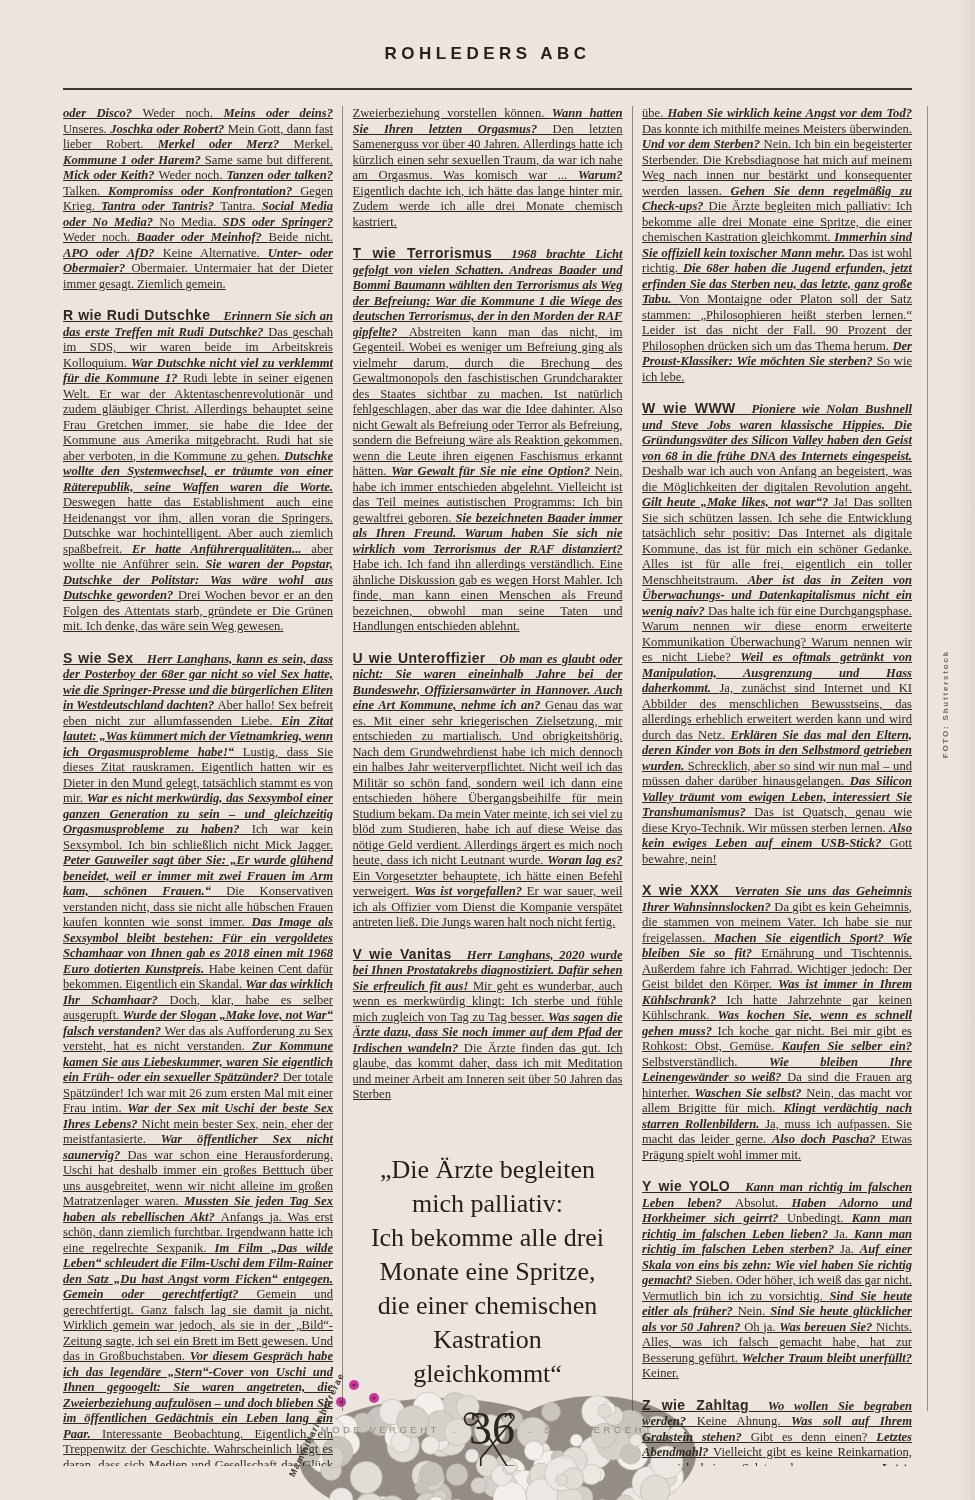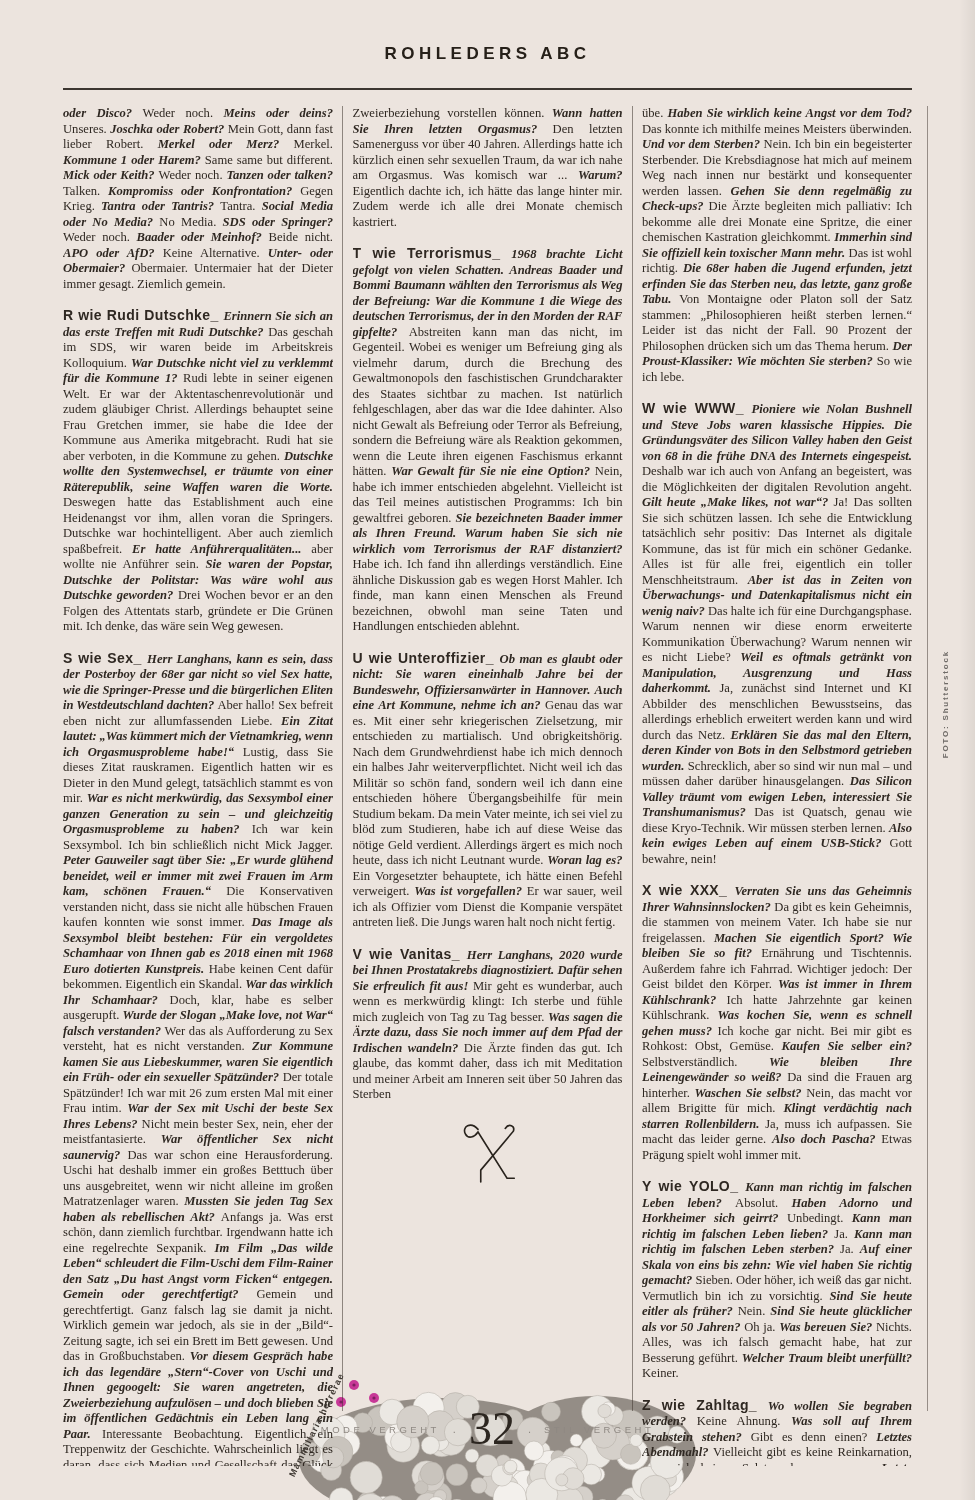--- a/index.html
+++ b/index.html
@@ -15,21 +15,21 @@
   .masthead h1{margin:44px 0 0;font-family:"Liberation Sans",sans-serif;
     font-size:17px;letter-spacing:4.5px;font-weight:bold;color:#262019;}
   .header-rule{position:absolute;top:88px;left:63px;right:63px;height:1.5px;background:#3c3630;}
   .right-rule{position:absolute;left:927px;top:106px;width:1px;height:1305px;background:rgba(63,54,48,.5);}
   
   .columns{position:absolute;top:106px;left:63px;width:849px;height:1360px;
     display:flex;justify-content:space-between;z-index:3;}
   .col{width:270px;overflow:hidden;}
   .vrule{width:1px;background:rgba(63,54,48,.55);height:1305px;}
   .block{margin:0;text-align:justify;font-size:12.6px;line-height:15.5px;
-    hyphens:auto;-webkit-hyphens:auto;word-spacing:-0.2px;}
+    hyphens:auto;-webkit-hyphens:auto;word-spacing:-0.2px;text-decoration:underline;}
   .block + .block{margin-top:16px;}
   .run-a{font-style:normal;font-weight:normal;}
   .run-q{font-weight:bold;font-style:italic;}
   .run-h{font-family:"Liberation Sans",sans-serif;font-weight:bold;font-style:normal;
     font-size:14px;letter-spacing:.4px;}
   
   .pullquote{margin:50px 0 0;padding:0;text-align:center;color:#241e18;}
   .pq-line{font-size:26px;line-height:34px;white-space:nowrap;}
   .monogram{margin:16px auto 0;width:58px;height:66px;display:block;}
   
@@ -67,20 +67,29 @@
         <p class="block"><span class="run-h">S wie Sex_ </span><span class="run-q">Herr Langhans, kann es sein, dass der Posterboy der 68er gar nicht so viel Sex hatte, wie die Springer-Presse und die bürgerlichen Eliten in Westdeutschland dachten? </span><span class="run-a">Aber hallo! Sex befreit eben nicht zur allumfassenden Liebe. </span><span class="run-q">Ein Zitat lautet: „Was kümmert mich der Vietnamkrieg, wenn ich Orgasmusprobleme habe!“ </span><span class="run-a">Lustig, dass Sie dieses Zitat rauskramen. Eigentlich hatten wir es Dieter in den Mund gelegt, tatsächlich stammt es von mir. </span><span class="run-q">War es nicht merkwürdig, das Sexsymbol einer ganzen Generation zu sein – und gleichzeitig Orgasmusprobleme zu haben? </span><span class="run-a">Ich war kein Sexsymbol. Ich bin schließlich nicht Mick Jagger. </span><span class="run-q">Peter Gauweiler sagt über Sie: „Er wurde glühend beneidet, weil er immer mit zwei Frauen im Arm kam, schönen Frauen.“ </span><span class="run-a">Die Konservativen verstanden nicht, dass sie nicht alle hübschen Frauen kaufen konnten wie sonst immer. </span><span class="run-q">Das Image als Sexsymbol bleibt bestehen: Für ein vergoldetes Schamhaar von Ihnen gab es 2018 einen mit 1968 Euro dotierten Kunstpreis. </span><span class="run-a">Habe keinen Cent dafür bekommen. Eigentlich ein Skandal. </span><span class="run-q">War das wirklich Ihr Schamhaar? </span><span class="run-a">Doch, klar, habe es selber ausgerupft. </span><span class="run-q">Wurde der Slogan „Make love, not War“ falsch verstanden? </span><span class="run-a">Wer das als Aufforderung zu Sex versteht, hat es nicht verstanden. </span><span class="run-q">Zur Kommune kamen Sie aus Liebeskummer, waren Sie eigentlich ein Früh- oder ein sexueller Spätzünder? </span><span class="run-a">Der totale Spätzünder! Ich war mit 26 zum ersten Mal mit einer Frau intim. </span><span class="run-q">War der Sex mit Uschi der beste Sex Ihres Lebens? </span><span class="run-a">Nicht mein bester Sex, nein, eher der meistfantasierte. </span><span class="run-q">War öffentlicher Sex nicht saunervig? </span><span class="run-a">Das war schon eine Herausforderung. Uschi hat deshalb immer ein großes Betttuch über uns ausgebreitet, wenn wir nicht alleine im großen Matratzenlager waren. </span><span class="run-q">Mussten Sie jeden Tag Sex haben als rebellischen Akt? </span><span class="run-a">Anfangs ja. Was erst schön, dann ziemlich furchtbar. Irgendwann hatte ich eine regelrechte Sexpanik. </span><span class="run-q">Im Film „Das wilde Leben“ schleudert die Film-Uschi dem Film-Rainer den Satz „Du hast Angst vorm Ficken“ entgegen. Gemein oder gerechtfertigt? </span><span class="run-a">Gemein und gerechtfertigt. Ganz falsch lag sie damit ja nicht. Wirklich gemein war jedoch, als sie in der „Bild“-Zeitung sagte, ich sei ein Brett im Bett gewesen. Und das in Großbuchstaben. </span><span class="run-q">Vor diesem Gespräch habe ich das legendäre „Stern“-Cover von Uschi und Ihnen gegoogelt: Sie waren angetreten, die Zweierbeziehung aufzulösen – und doch blieben Sie im öffentlichen Gedächtnis ein Leben lang ein Paar. </span><span class="run-a">Interessante Beobachtung. Eigentlich ein Treppenwitz der Geschichte. Wahrscheinlich liegt es daran, dass sich Medien und Gesellschaft das Glück nur als</span></p>
       </section>
     <div class="vrule"></div>
     <section class="col">
       <div>
           <p class="block"><span class="run-a">Zweierbeziehung vorstellen können. </span><span class="run-q">Wann hatten Sie Ihren letzten Orgasmus? </span><span class="run-a">Den letzten Samenerguss vor über 40 Jahren. Allerdings hatte ich kürzlich einen sehr sexuellen Traum, da war ich nahe am Orgasmus. Was komisch war ... </span><span class="run-q">Warum? </span><span class="run-a">Eigentlich dachte ich, ich hätte das lange hinter mir. Zudem werde ich alle drei Monate chemisch kastriert.</span></p>
           <p class="block"><span class="run-h">T wie Terrorismus_ </span><span class="run-q">1968 brachte Licht gefolgt von vielen Schatten. Andreas Baader und Bommi Baumann wählten den Terrorismus als Weg der Befreiung: War die Kommune 1 die Wiege des deutschen Terrorismus, der in den Morden der RAF gipfelte? </span><span class="run-a">Abstreiten kann man das nicht, im Gegenteil. Wobei es weniger um Befreiung ging als vielmehr darum, durch die Brechung des Gewaltmonopols den faschistischen Grundcharakter des Staates sichtbar zu machen. Ist natürlich fehlgeschlagen, aber das war die Idee dahinter. Also nicht Gewalt als Befreiung oder Terror als Befreiung, sondern die Befreiung wäre als Reaktion gekommen, wenn die Leute ihren eigenen Faschismus erkannt hätten. </span><span class="run-q">War Gewalt für Sie nie eine Option? </span><span class="run-a">Nein, habe ich immer entschieden abgelehnt. Vielleicht ist das Teil meines autistischen Programms: Ich bin gewaltfrei geboren. </span><span class="run-q">Sie bezeichneten Baader immer als Ihren Freund. Warum haben Sie sich nie wirklich vom Terrorismus der RAF distanziert? </span><span class="run-a">Habe ich. Ich fand ihn allerdings verständlich. Eine ähnliche Diskussion gab es wegen Horst Mahler. Ich finde, man kann einen Menschen als Freund bezeichnen, obwohl man seine Taten und Handlungen entschieden ablehnt.</span></p>
           <p class="block"><span class="run-h">U wie Unteroffizier_ </span><span class="run-q">Ob man es glaubt oder nicht: Sie waren eineinhalb Jahre bei der Bundeswehr, Offiziersanwärter in Hannover. Auch eine Art Kommune, nehme ich an? </span><span class="run-a">Genau das war es. Mit einer sehr kriegerischen Zielsetzung, mir entschieden zu martialisch. Und obrigkeitshörig. Nach dem Grundwehrdienst habe ich mich dennoch ein halbes Jahr weiterverpflichtet. Nicht weil ich das Militär so schön fand, sondern weil ich dann eine entschieden höhere Übergangsbeihilfe für mein Studium bekam. Da mein Vater meinte, ich sei viel zu blöd zum Studieren, habe ich auf diese Weise das nötige Geld verdient. Allerdings ärgert es mich noch heute, dass ich nicht Leutnant wurde. </span><span class="run-q">Woran lag es? </span><span class="run-a">Ein Vorgesetzter behauptete, ich hätte einen Befehl verweigert. </span><span class="run-q">Was ist vorgefallen? </span><span class="run-a">Er war sauer, weil ich als Offizier vom Dienst die Kompanie verspätet antreten ließ. Die Jungs waren halt noch nicht fertig.</span></p>
           <p class="block"><span class="run-h">V wie Vanitas_ </span><span class="run-q">Herr Langhans, 2020 wurde bei Ihnen Prostatakrebs diagnostiziert. Dafür sehen Sie erfreulich fit aus! </span><span class="run-a">Mir geht es wunderbar, auch wenn es merkwürdig klingt: Ich sterbe und fühle mich zugleich von Tag zu Tag besser. </span><span class="run-q">Was sagen die Ärzte dazu, dass Sie noch immer auf dem Pfad der Irdischen wandeln? </span><span class="run-a">Die Ärzte finden das gut. Ich glaube, das kommt daher, dass ich mit Meditation und meiner Arbeit am Inneren seit über 50 Jahren das Sterben</span></p>
         </div>
+      <blockquote class="pullquote">
+          <div class="pq-line">„Die Ärzte begleiten</div>
+          <div class="pq-line">mich palliativ:</div>
+          <div class="pq-line">Ich bekomme alle drei</div>
+          <div class="pq-line">Monate eine Spritze,</div>
+          <div class="pq-line">die einer chemischen</div>
+          <div class="pq-line">Kastration</div>
+          <div class="pq-line">gleichkommt“</div>
+        </blockquote>
       <svg class="monogram" viewBox="0 0 64 70" aria-hidden="true">
         <g fill="none" stroke="#29231d" stroke-width="1.8" stroke-linecap="round">
           <path d="M21 10 C13 1 3 7 7 15 C10 21 17 19 21 13 L53 64 L61 64"></path>
           <path d="M51 9 C55 3 62 6 60 12 L24 55 L24 68"></path>
         </g>
       </svg>
     </section>
     <div class="vrule"></div>
     <section class="col">
         <p class="block"><span class="run-a">übe. </span><span class="run-q">Haben Sie wirklich keine Angst vor dem Tod? </span><span class="run-a">Das konnte ich mithilfe meines Meisters überwinden. </span><span class="run-q">Und vor dem Sterben? </span><span class="run-a">Nein. Ich bin ein begeisterter Sterbender. Die Krebsdiagnose hat mich auf meinem Weg nach innen nur bestärkt und konsequenter werden lassen. </span><span class="run-q">Gehen Sie denn regelmäßig zu Check-ups? </span><span class="run-a">Die Ärzte begleiten mich palliativ: Ich bekomme alle drei Monate eine Spritze, die einer chemischen Kastration gleichkommt. </span><span class="run-q">Immerhin sind Sie offiziell kein toxischer Mann mehr. </span><span class="run-a">Das ist wohl richtig. </span><span class="run-q">Die 68er haben die Jugend erfunden, jetzt erfinden Sie das Sterben neu, das letzte, ganz große Tabu. </span><span class="run-a">Von Montaigne oder Platon soll der Satz stammen: „Philosophieren heißt sterben lernen.“ Leider ist das nicht der Fall. 90 Prozent der Philosophen drücken sich um das Thema herum. </span><span class="run-q">Der Proust-Klassiker: Wie möchten Sie sterben? </span><span class="run-a">So wie ich lebe.</span></p>
@@ -226,20 +235,20 @@
       <circle cx="83" cy="30" r="1.6" fill="#7e1f60"></circle>
       <circle cx="50" cy="34" r="5" fill="#c73897"></circle>
       <circle cx="50" cy="34" r="1.6" fill="#7e1f60"></circle>
     </svg>
 
   <div class="specimen-label">Mammillaria herrerae</div>
 
   <footer class="page-footer">
     <span class="footer-motto">MODE VERGEHT</span>
     <span class="footer-dot">.</span>
-    <span class="footer-page">32</span>
+    <span class="footer-page">36</span>
     <span class="footer-dot">.</span>
     <span class="footer-motto">STIL VERGEHT</span>
   </footer>
 
   <div class="photo-credit">FOTO: Shutterstock</div>
 
 </div>
 
 </body></html>

